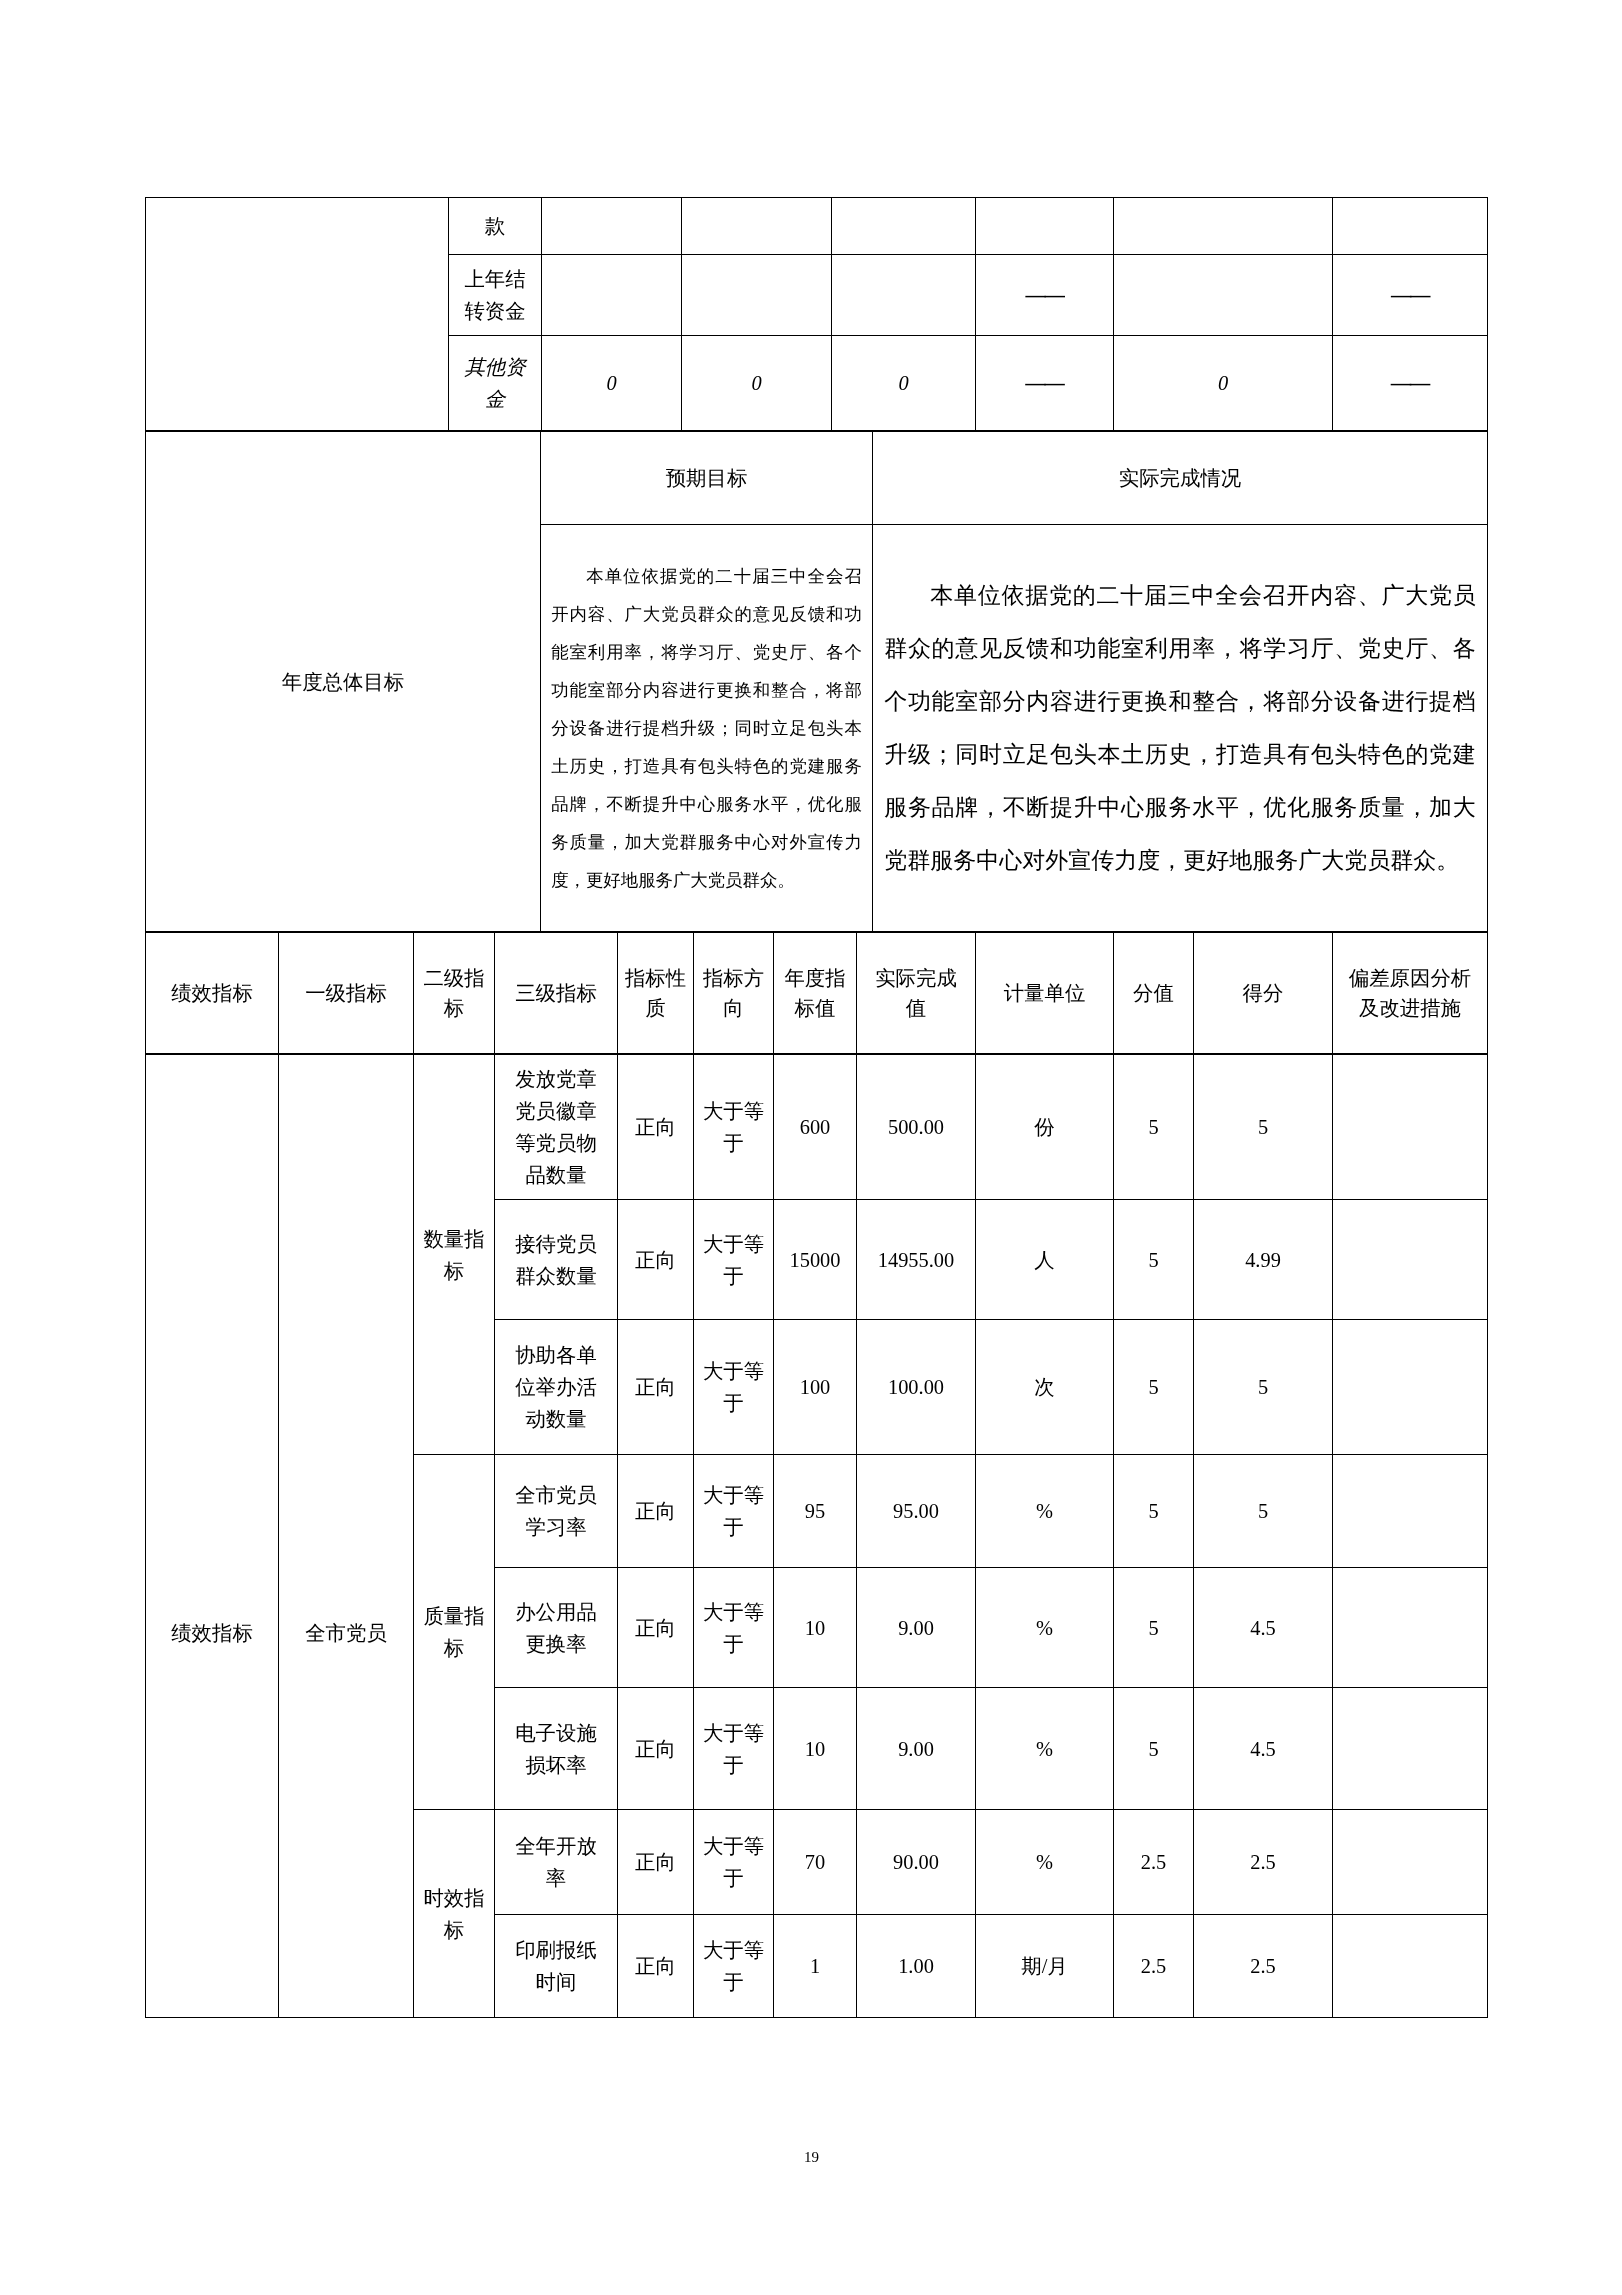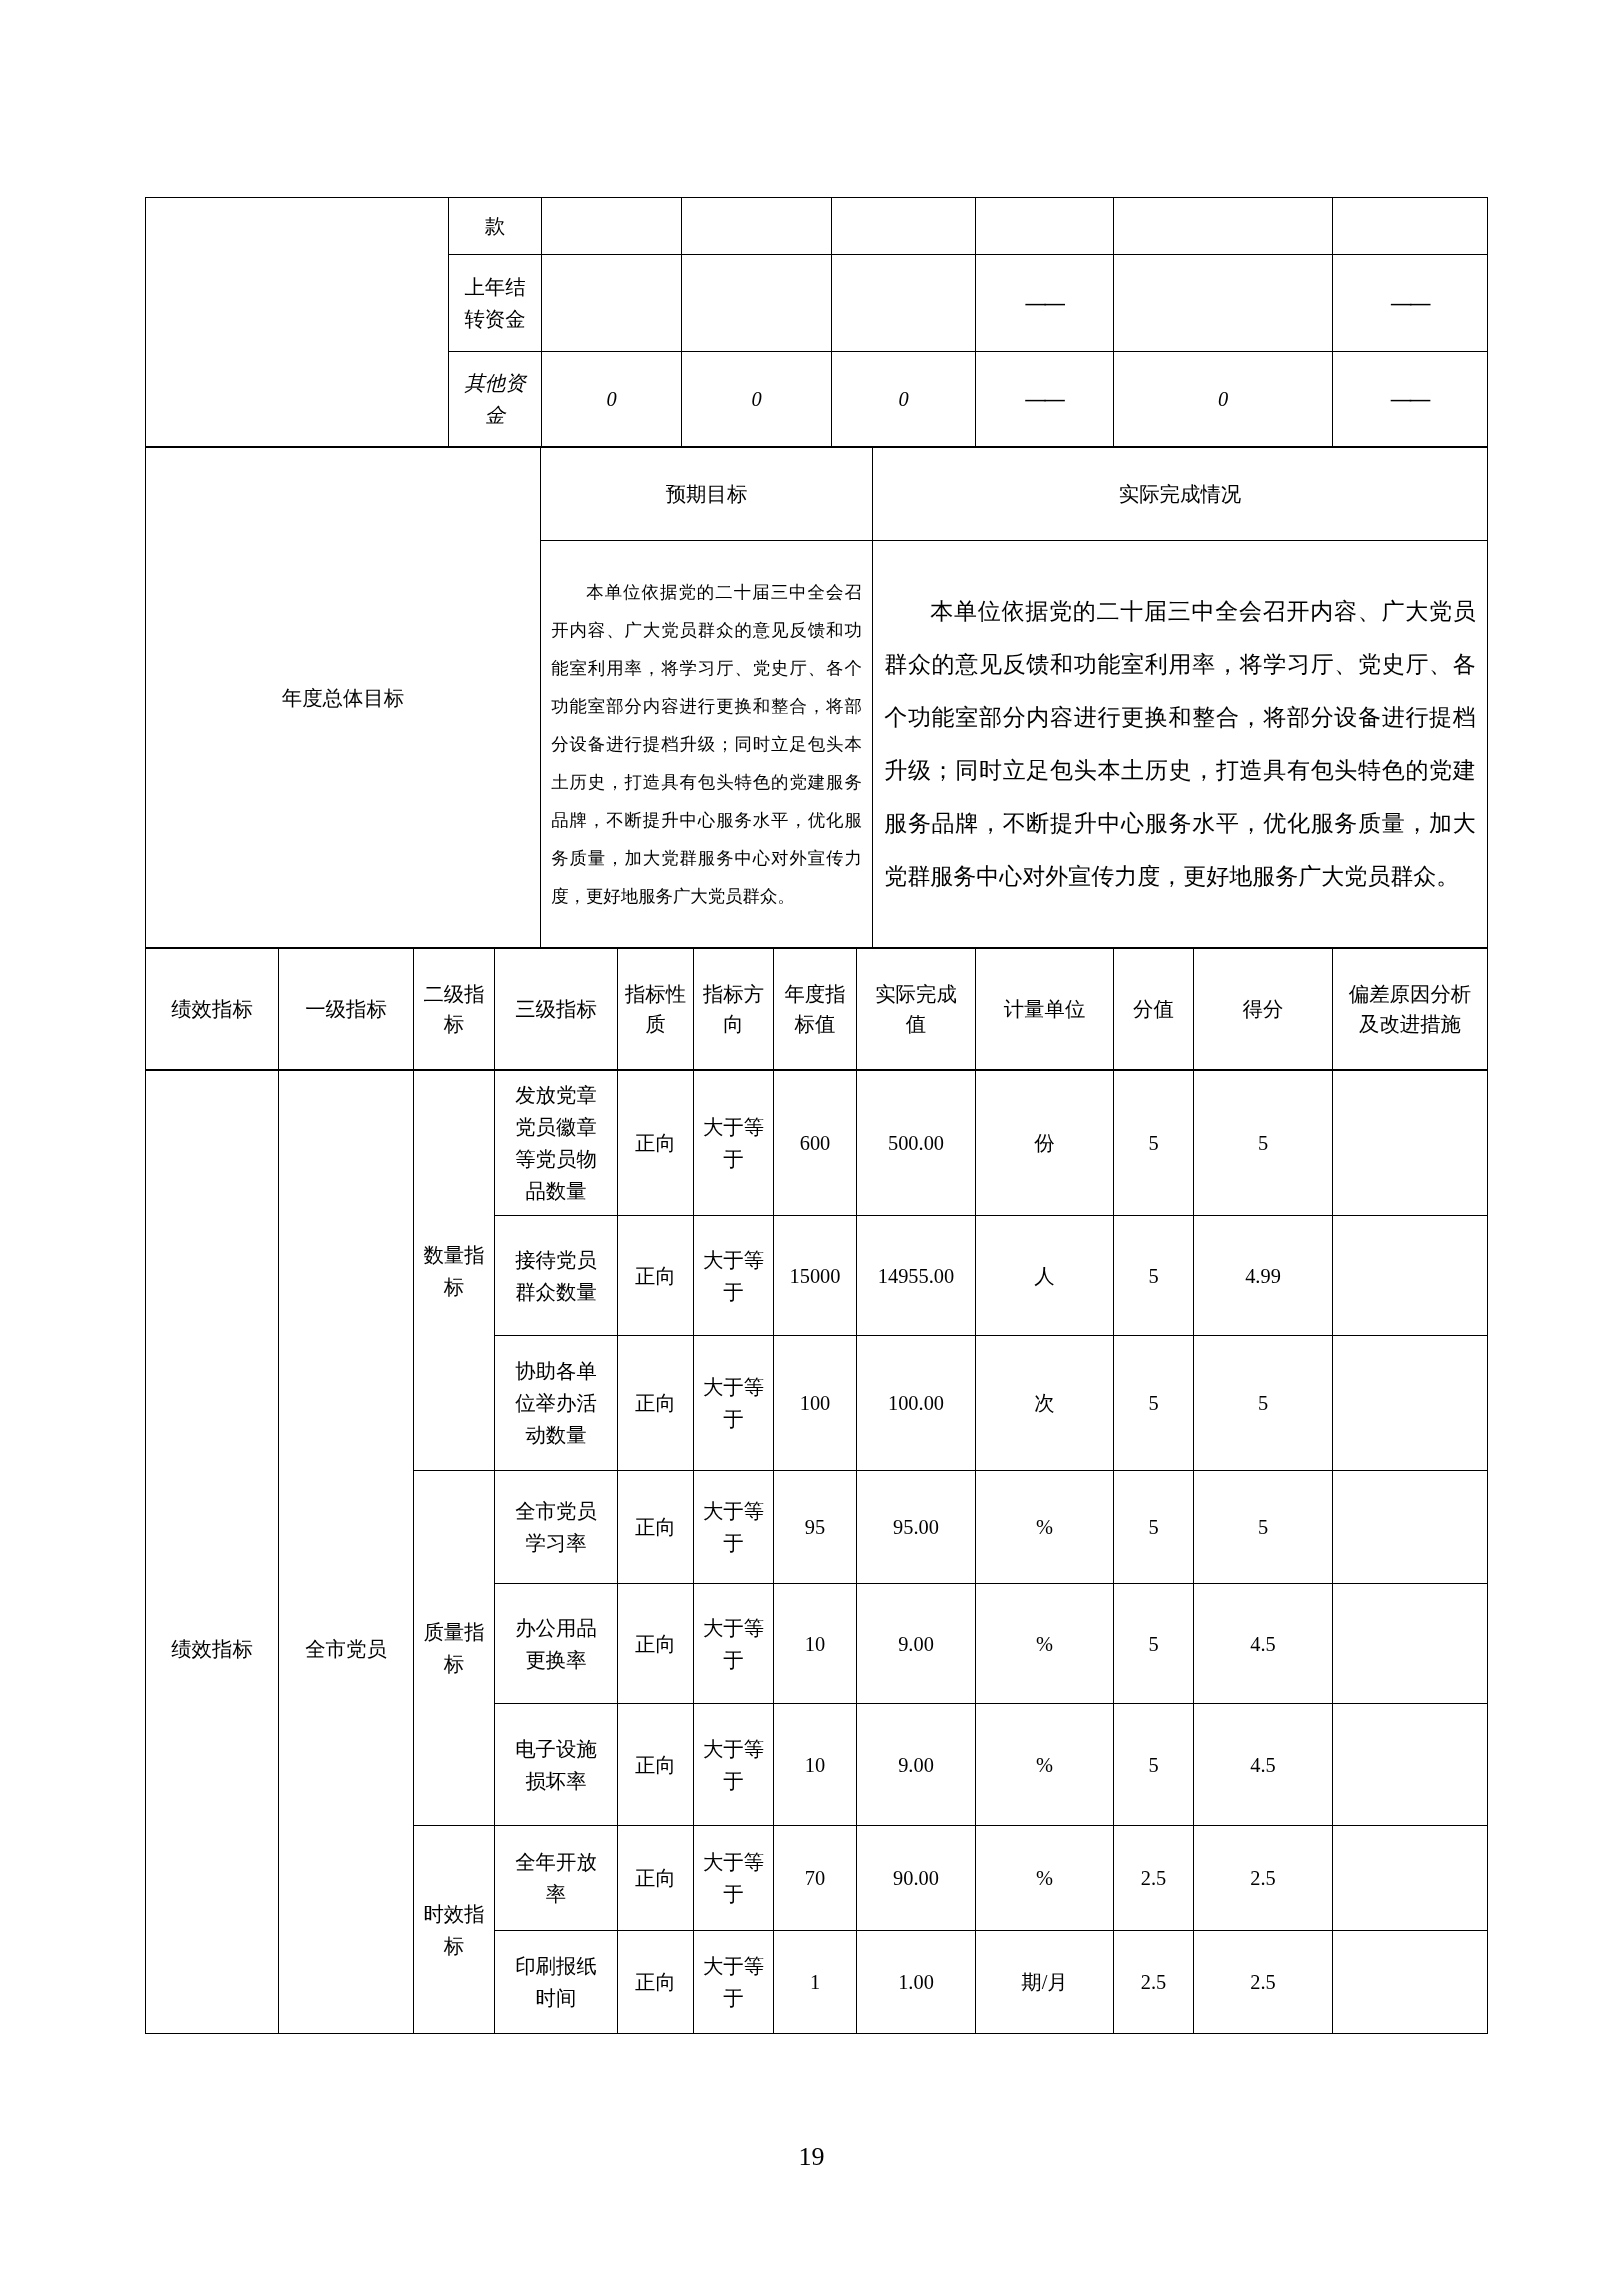--- a/index.html
+++ b/index.html
@@ -4,41 +4,41 @@
 <style>
   html,body{margin:0;padding:0;}
   body{background:#888;}
   .page{position:relative;width:1623px;height:2295px;background:#ffffff;
         font-family:"Liberation Serif","DejaVu Serif",serif;color:#000;overflow:hidden;}
   .tbl-wrap{position:absolute;left:145px;top:197px;width:1342px;}
   table.t{border-collapse:collapse;table-layout:fixed;width:1342px;}
   table.t td{border:1.5px solid #000;text-align:center;vertical-align:middle;
              font-size:20.4px;line-height:32px;padding:0;white-space:pre-line;overflow:hidden;}
   
-  tr.r1{height:57px;} tr.r2{height:97px;} tr.r3{height:95px;font-style:italic;}
+  tr.r1{height:57px;} tr.r2{height:81px;} tr.r3{height:95px;font-style:italic;}
   td.lab{line-height:30px;}
   td.lab-left{text-align:left;padding-left:12.3px;}
   td.vleft{text-align:left;padding-left:7.2px;}
   .dashtxt{font-weight:bold;letter-spacing:-1.5px;}
   
   tr.g1{height:93px;} tr.g2{height:349px;}
   td.ptd{vertical-align:middle;}
   .para{text-align:justify;}
   .p-exp{font-size:17.4px;line-height:38px;padding:0 10.2px;text-indent:35px;}
   .p-act{font-size:23px;line-height:53px;padding:0 11.2px;text-indent:46px;}
   
   tr.hr{height:121px;}
   tr.hr td{line-height:30px;}
   
   tr.dr1{height:145px;} tr.dr2{height:120px;} tr.dr3{height:135px;} tr.dr4{height:113px;}
   tr.dr5{height:120px;} tr.dr6{height:122px;} tr.dr7{height:105px;} tr.dr8{height:103px;}
   .off-label{display:block;padding-top:194px;}
   
   .pageno{position:absolute;top:2145px;left:0;width:100%;text-align:center;
-          font-size:26px;line-height:24.5px;}
+          font-size:15px;line-height:24.5px;}
 </style>
 </head>
 <body>
 
 <div class="page">
   <div class="tbl-wrap">
 
     <table class="t t1">
       <colgroup>
         <col style="width:303px">

